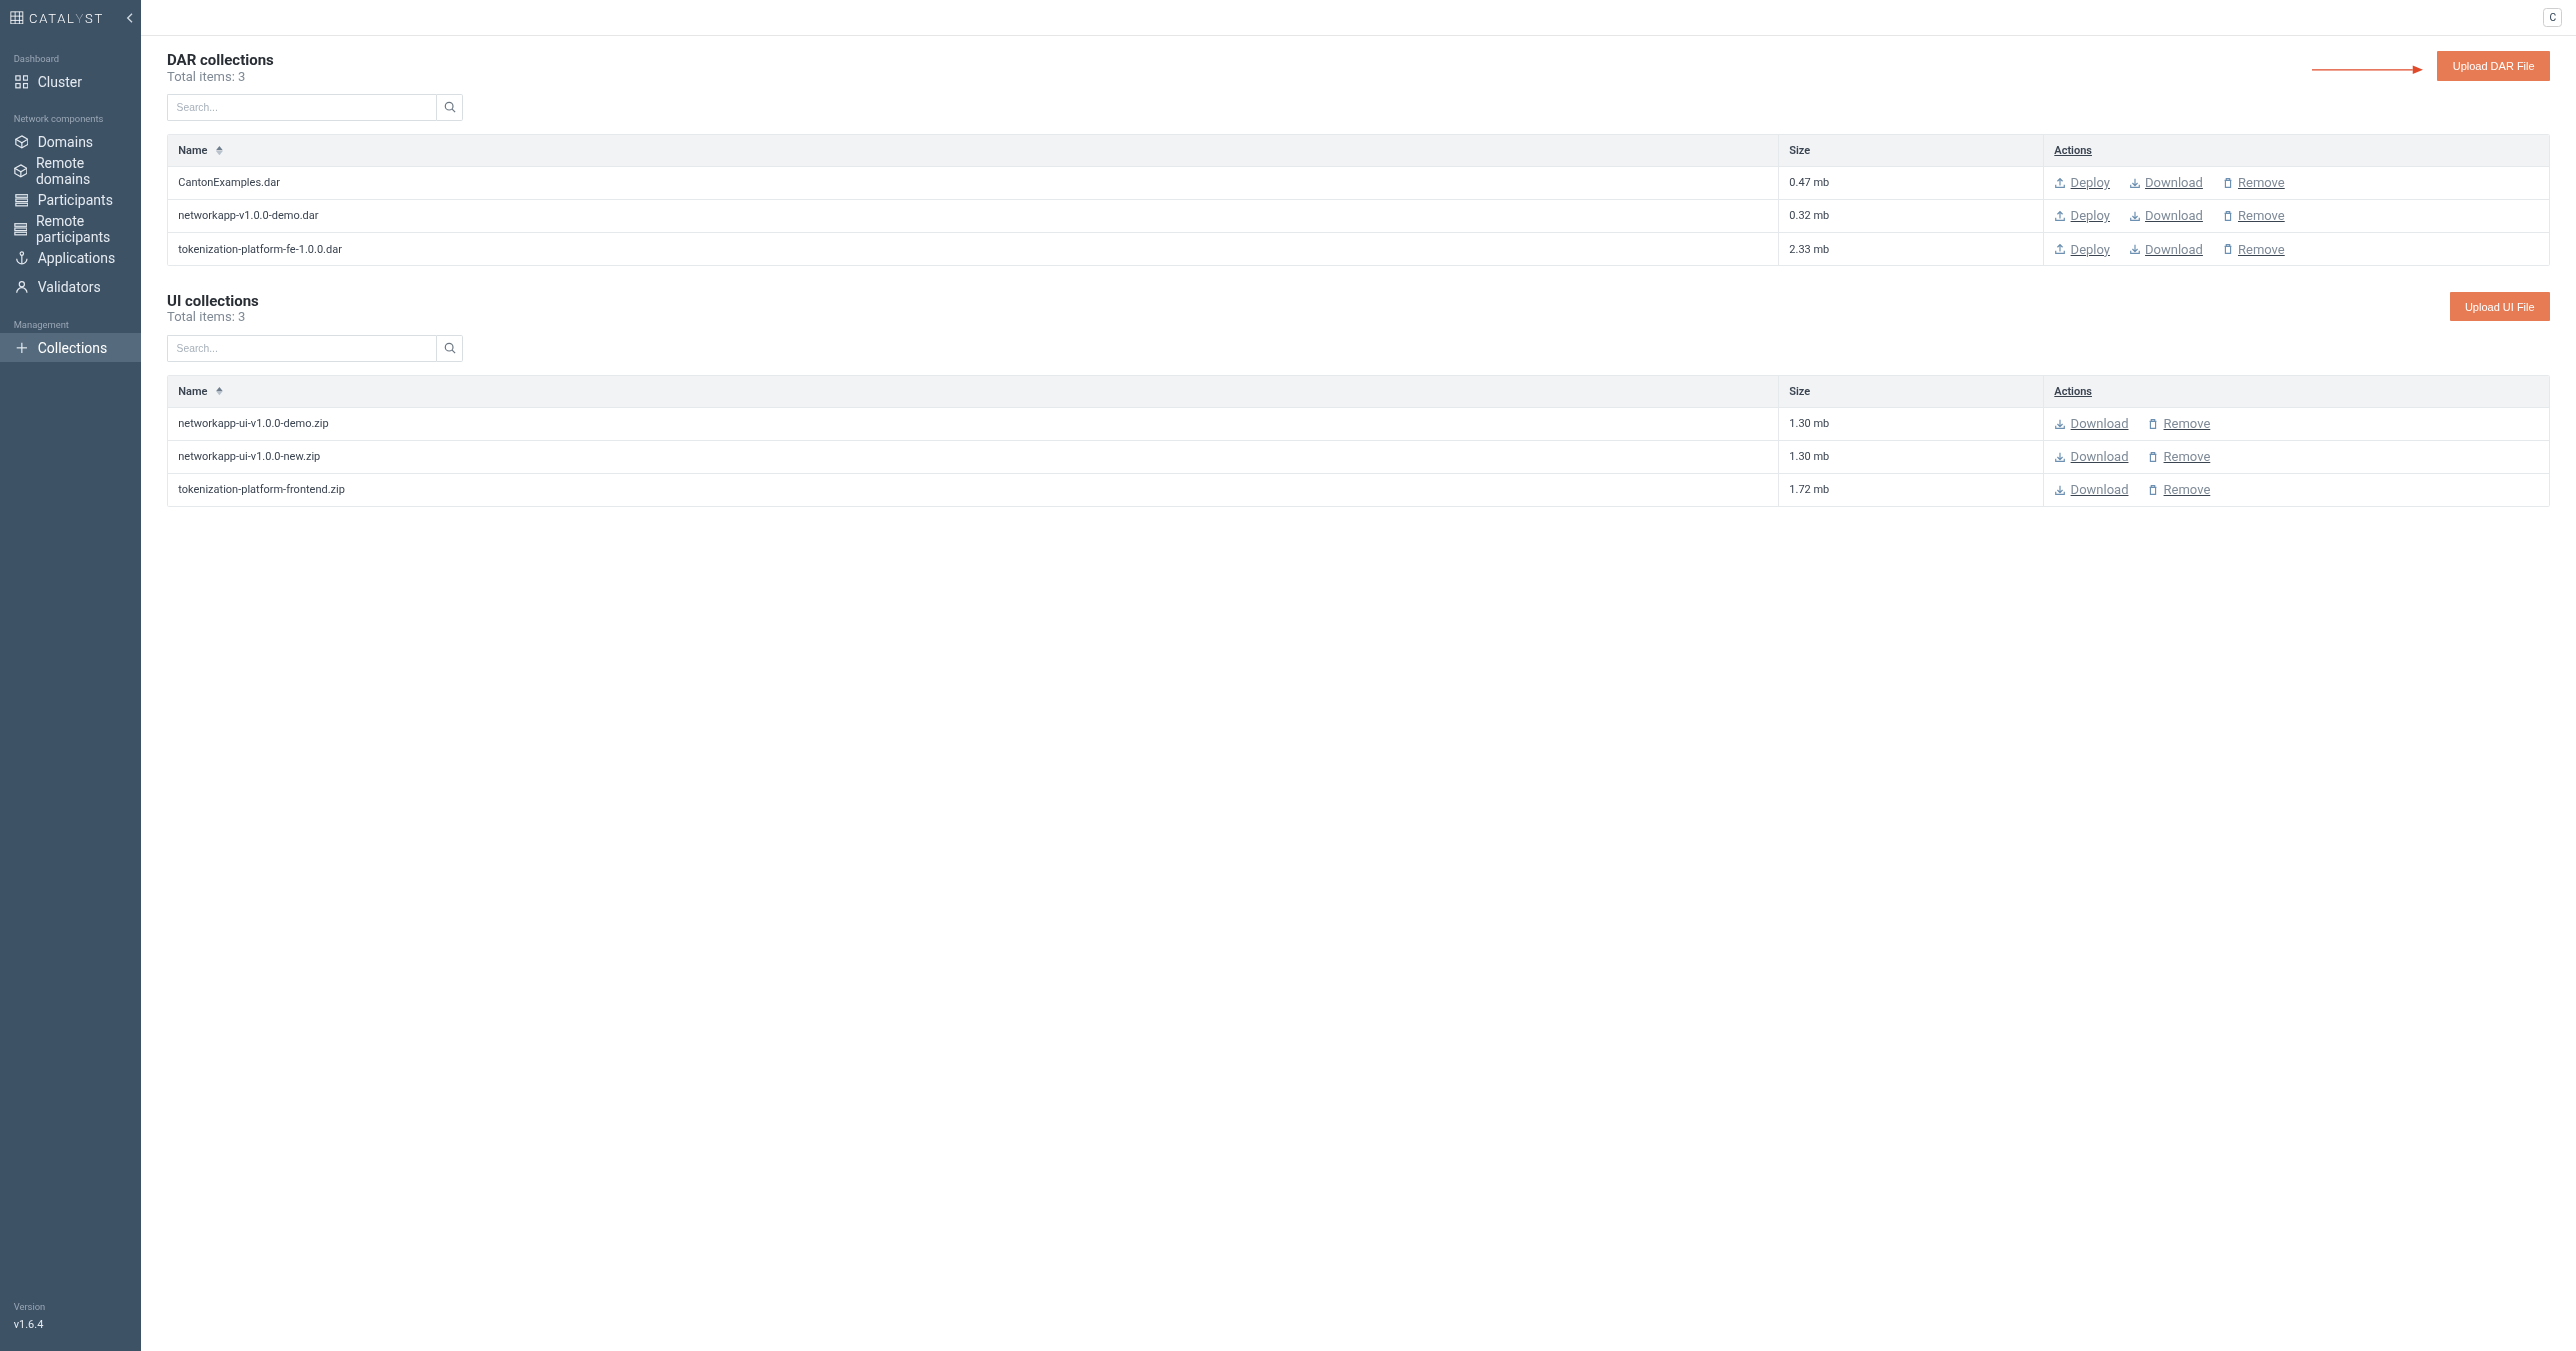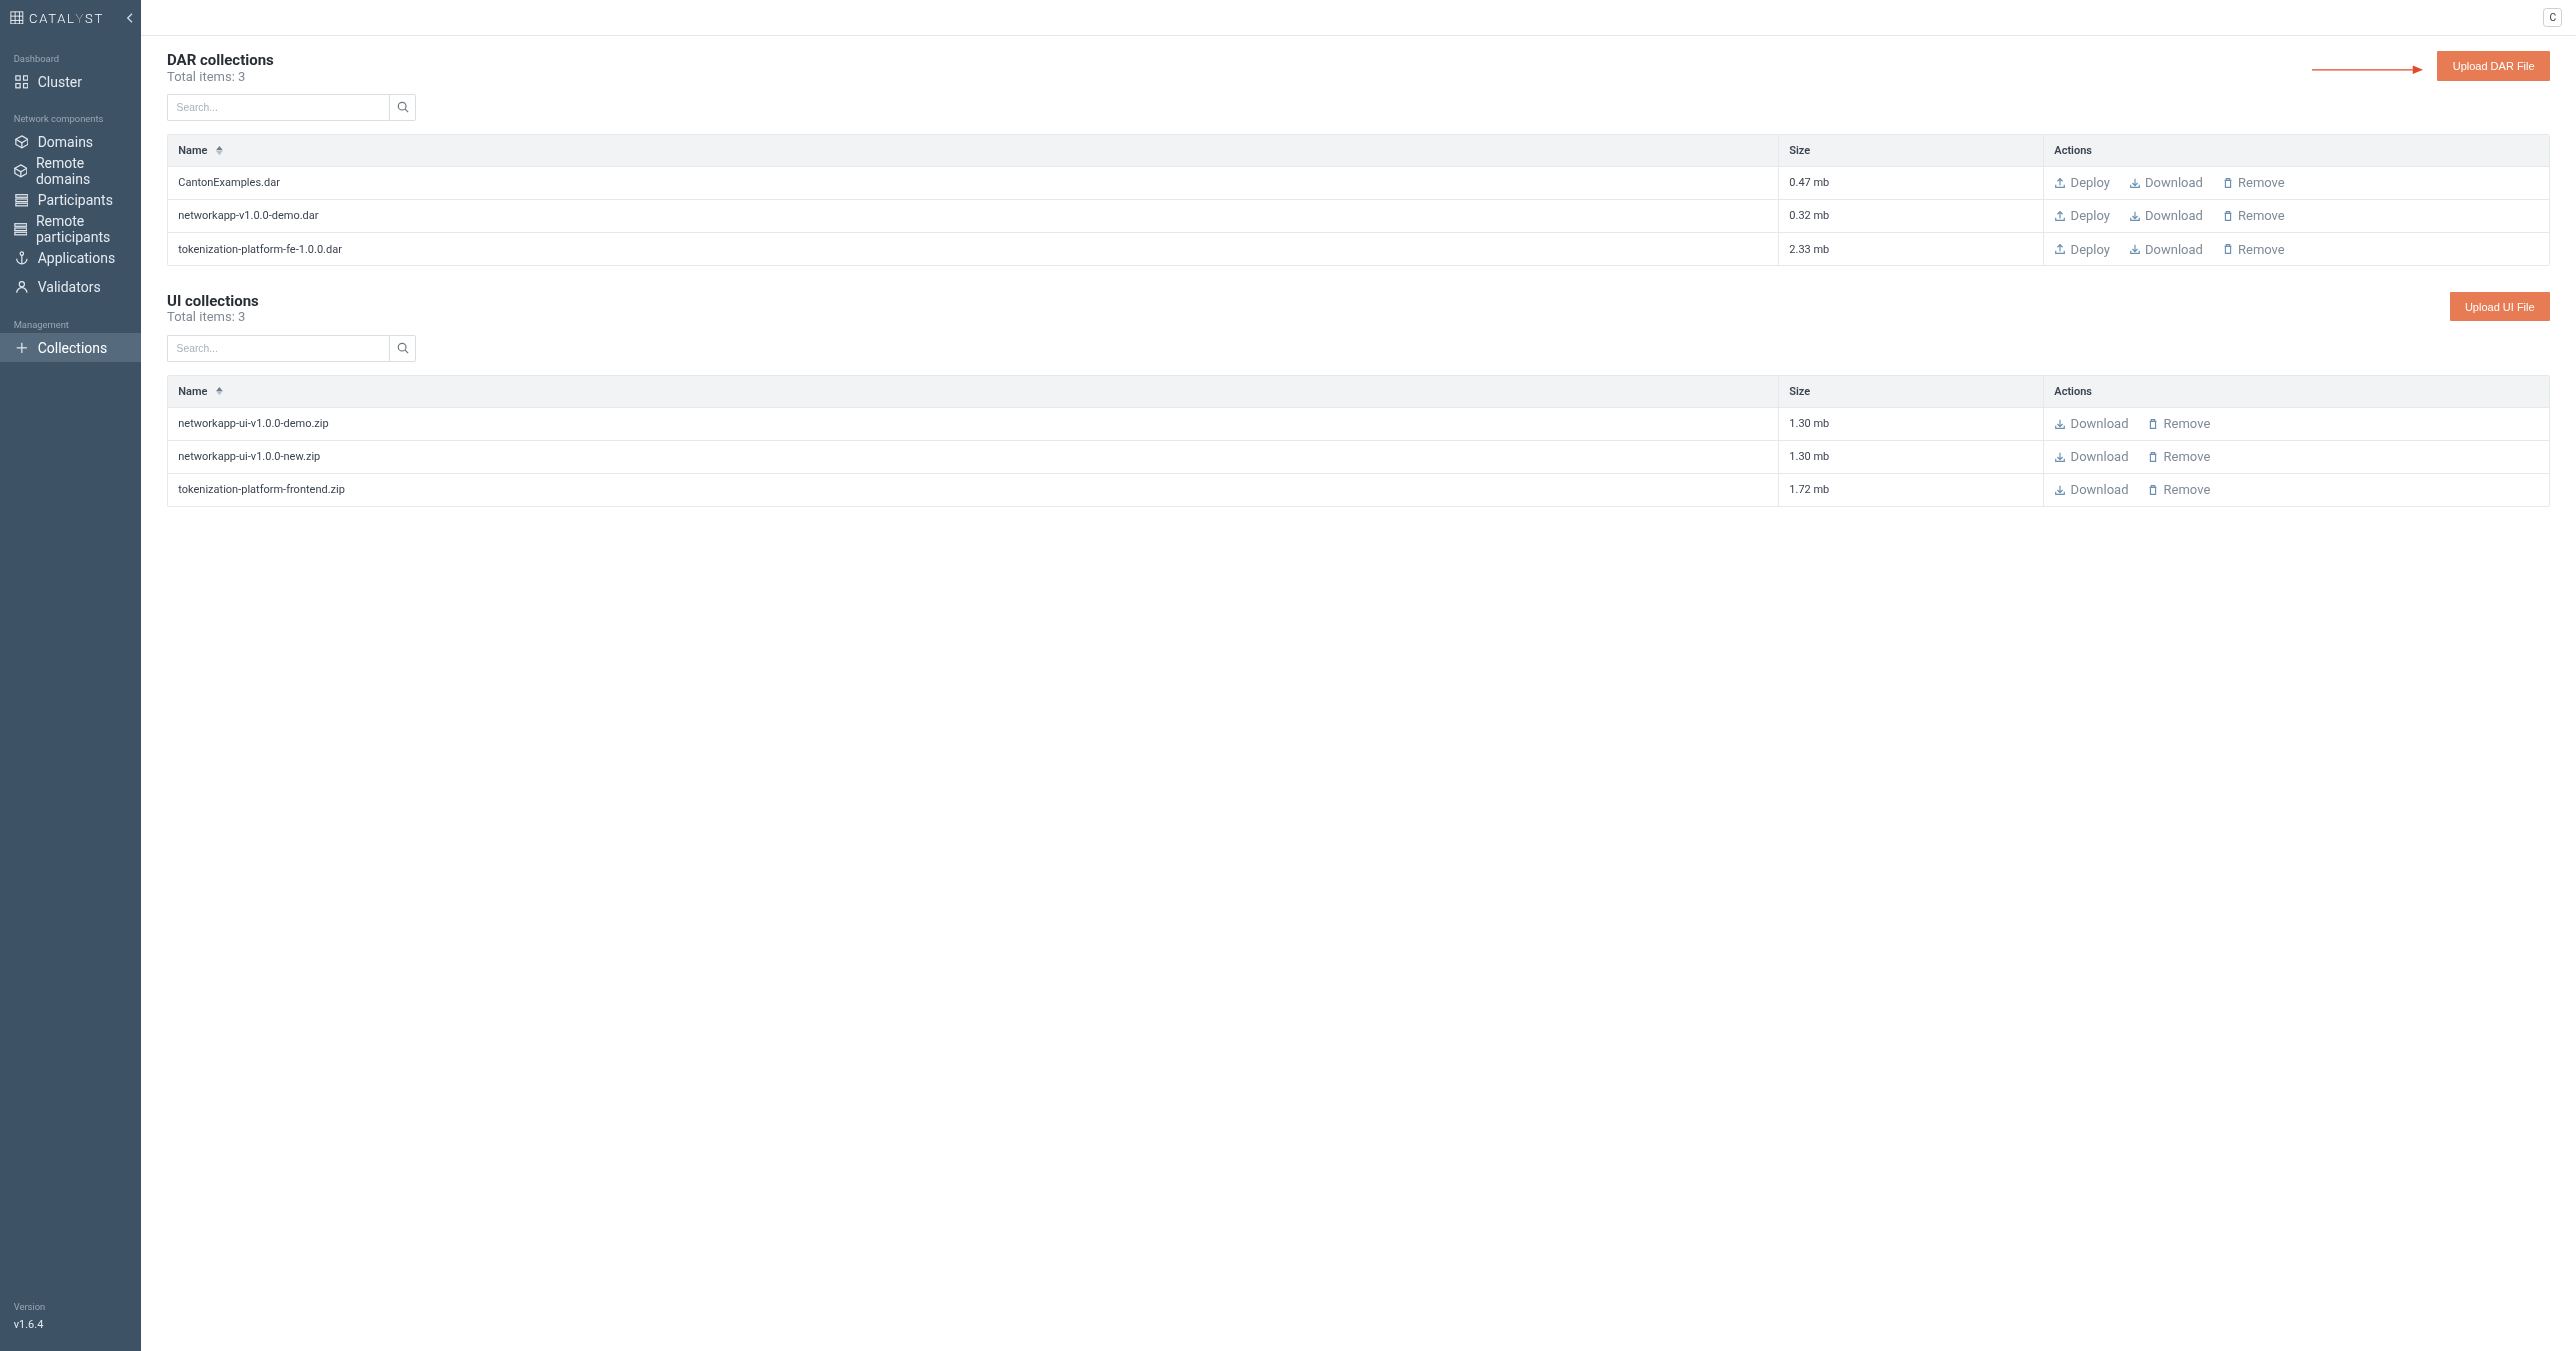--- a/index.html
+++ b/index.html
@@ -112,21 +112,21 @@
     border: none;
     padding: 8.6px 15.4px;
     font-size: 11px;
     border-radius: 1px;
     cursor: pointer;
   }
 
   .search {
     margin-top: 10.3px;
     display: flex;
-    width: 249px;
+    width: 296px;
     height: 27px;
   }
   .search input {
     flex: 1;
     border: 0.9px solid #d9dee3;
     border-right: none;
     padding: 0 8.6px;
     font-size: 10.3px;
     outline: none;
     border-radius: 1.7px 0 0 1.7px;
@@ -158,21 +158,21 @@
     color: #3a4350;
     font-size: 11px;
   }
   .th, .td {
     padding: 8.6px 10.3px;
     border-right: 0.9px solid #e6e9ec;
     display: flex;
     align-items: center;
     gap: 5.1px;
   }
-  .th:last-child, .td:last-child { border-right: none; }
+  .th:last-child, .td:last-child { border-right: none; text-decoration: underline; }
   .trow { border-top: 0.9px solid #e6e9ec; color: #3a4350; font-size: 11px; }
 
   .sort-arrows {
     display: inline-flex; flex-direction: column; line-height: 0; margin-left: 3.4px;
   }
   .sort-arrows svg { display: block; }
 
   .action-link {
     display: inline-flex;
     align-items: center;

